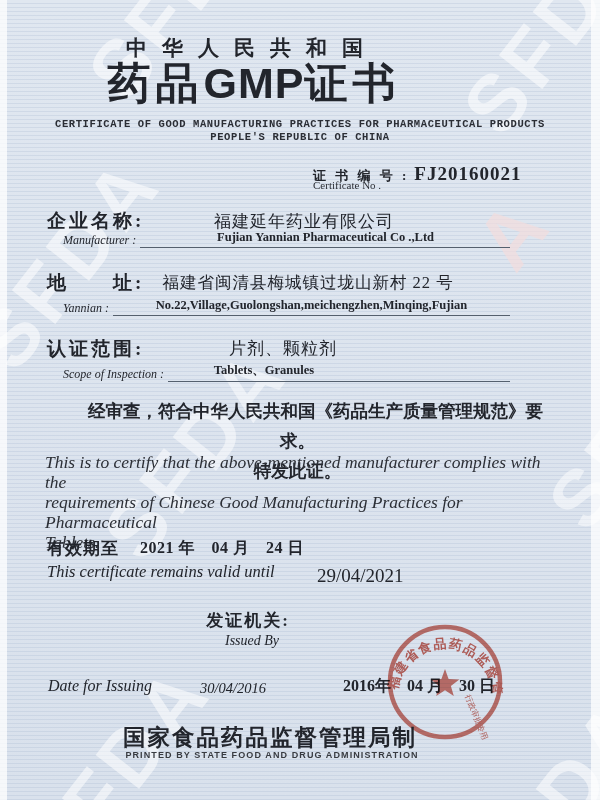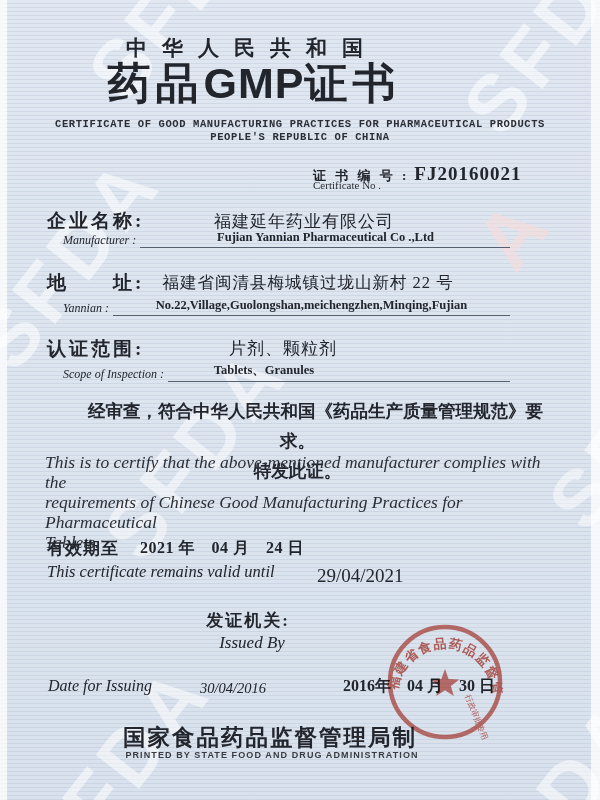--- a/index.html
+++ b/index.html
@@ -105,21 +105,21 @@
     <div>requirements of Chinese Good Manufacturing Practices for Pharmaceutical</div>
     <div>Tablets.</div>
   </div>
 
   <div class="abs bold-cn" style="top:537px;left:47px;font-size:17px;letter-spacing:1px;">有效期至</div>
   <div class="abs bold-cn" style="top:538px;left:140px;font-size:16px;letter-spacing:0.5px;">2021 年　04 月　24 日</div>
   <div class="abs italic-en" style="top:562px;left:47px;font-size:16.5px;">This certificate remains valid until</div>
   <div class="abs" style="top:565px;left:317px;font-size:19px;">29/04/2021</div>
 
   <div class="abs cx bold-cn" style="top:609px;left:248px;font-size:17px;letter-spacing:2px;">发证机关:</div>
-  <div class="abs cx italic-en" style="top:633px;left:252px;font-size:17px;text-align:center;">Issued By</div>
+  <div class="abs cx italic-en" style="top:633px;left:252px;font-size:14px;text-align:center;">Issued By</div>
 
   <div class="abs italic-en" style="top:677px;left:48px;font-size:16px;">Date for Issuing</div>
   <div class="abs" style="top:680px;left:200px;font-size:14.5px;font-style:italic;">30/04/2016</div>
   <div class="abs bold-cn" style="top:676px;left:343px;font-size:16px;white-space:nowrap;">2016年　04 月　30 日</div>
 
   <svg class="seal" viewBox="0 0 120 120">
     <defs>
       <path id="ringPath" d="M 12,74 A 48,48 0 1 1 108,74" fill="none"></path>
     </defs>
     <circle cx="60" cy="60" r="55" fill="none" stroke="#c2473a" stroke-width="4.5" opacity="0.9"></circle>

